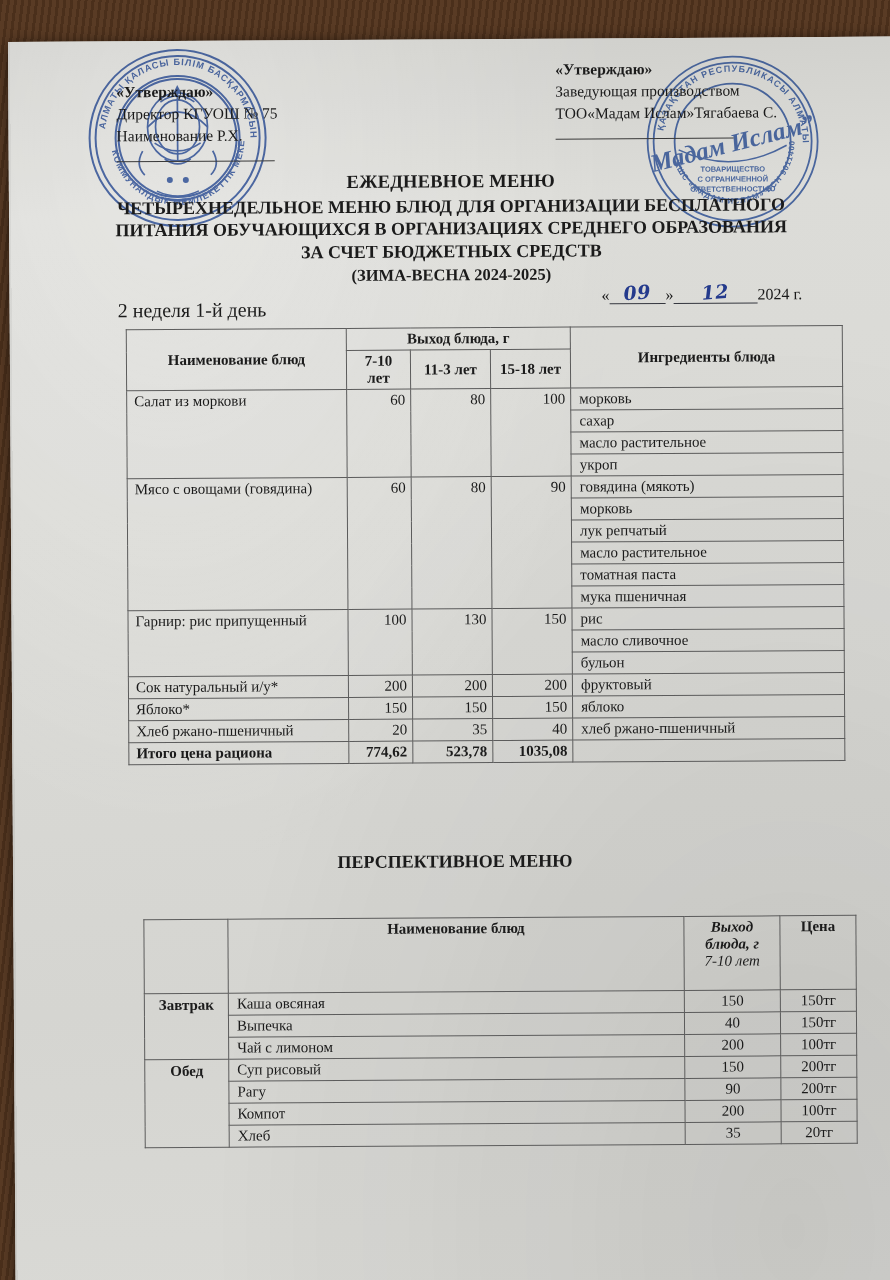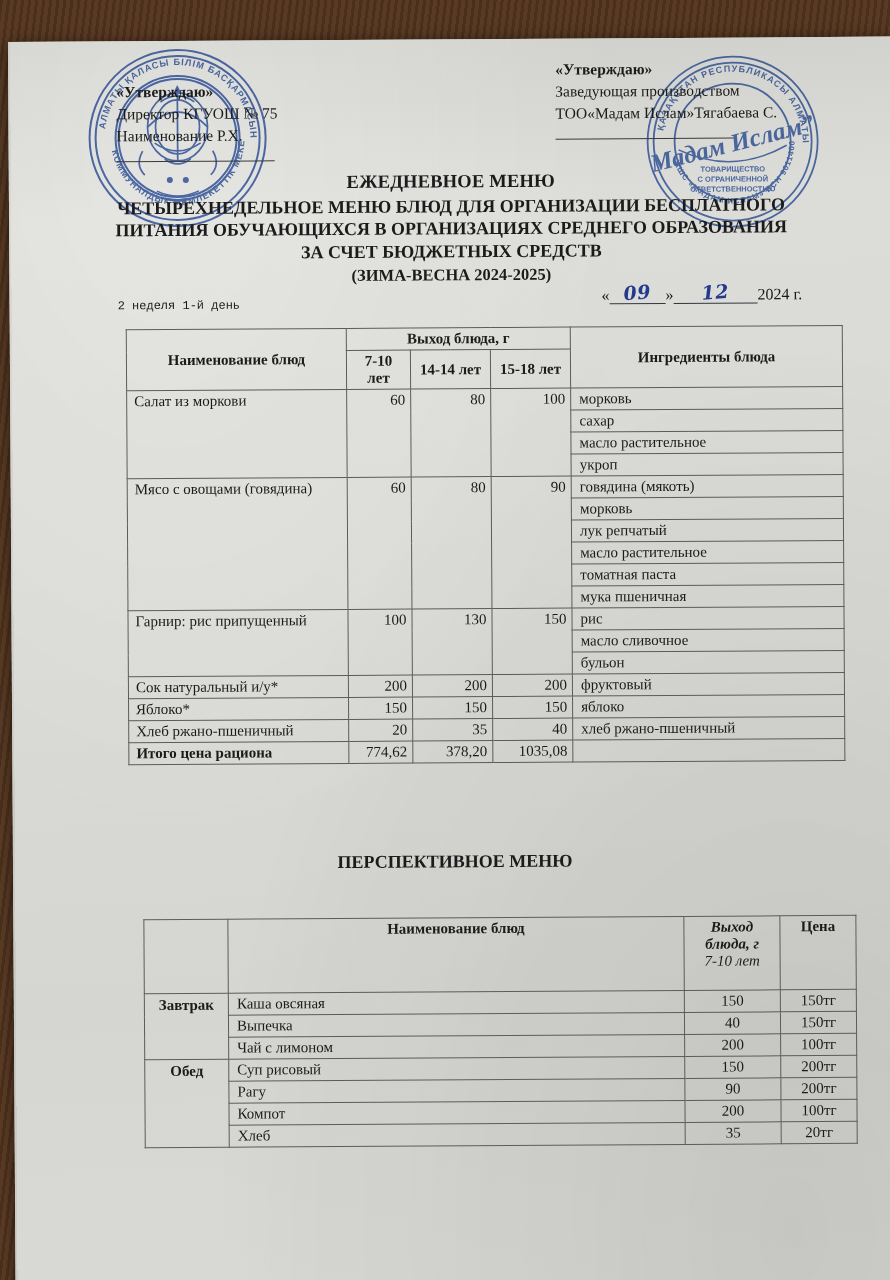--- a/index.html
+++ b/index.html
@@ -137,22 +137,21 @@
     color: #243a8c;
     font-size: 19px;
     letter-spacing: .5px;
     transform: rotate(-4deg);
     display: inline-block;
   }
 
   .week-day {
     position: absolute;
     left: 108px; top: 258px;
-    font-size: 12px;
-    font-family: Liberation Mono, monospace;
+    font-size: 20px;
   }
 
   
   table {
     border-collapse: collapse;
     position: absolute;
     table-layout: fixed;
   }
   table td, table th {
     border: 1.1px solid #5c5c5c;
@@ -167,21 +166,21 @@
   #t1 { left: 116px; top: 288px; width: 716px; }
   #t1 th { text-align: center; font-weight: bold; vertical-align: middle; }
   #t1 .hdr-name   { width: 220px; }
   #t1 .hdr-out    { }
   #t1 .hdr-age    { width: 93px; }
   #t1 .hdr-ingr   { width: 202px; }
   #t1 td.dish     { text-align: left;   padding-left: 7px; }
   #t1 td.num      { text-align: right; }
   #t1 td.ingr     { text-align: left;   padding-left: 8px; }
   #t1 tr.total td { font-weight: bold; }
-  #t1 tr.total td.num { font-weight: normal; }
+  #t1 tr.total td.num { font-weight: bold; }
 
   
   .t-persp {
     position: absolute;
     left: 0; top: 812px;
     width: 884px;
     text-align: center;
     font-weight: bold;
     font-size: 18px;
   }
@@ -312,21 +311,21 @@
           <col style="width:272px">
     </colgroup>
     <thead>
       <tr>
         <th rowspan="2" class="hdr-name">Наименование блюд</th>
         <th colspan="3" class="hdr-out">Выход блюда, г</th>
         <th rowspan="2" class="hdr-ingr">Ингредиенты блюда</th>
       </tr>
       <tr>
         <th class="hdr-age">7-10 лет</th>
-        <th class="hdr-age">14-14 лет</th>
+        <th class="hdr-age">11-3 лет</th>
         <th class="hdr-age">15-18 лет</th>
       </tr>
     </thead>
     <tbody id="t1-body">
           <tr>
             <td class="dish" rowspan="4">Салат из моркови</td>
             <td class="num" rowspan="4">60</td>
             <td class="num" rowspan="4">80</td>
             <td class="num" rowspan="4">100</td>
             <td class="ingr">морковь</td>
@@ -392,21 +391,21 @@
           <tr>
             <td class="dish" rowspan="1">Хлеб ржано-пшеничный</td>
             <td class="num" rowspan="1">20</td>
             <td class="num" rowspan="1">35</td>
             <td class="num" rowspan="1">40</td>
             <td class="ingr">хлеб ржано-пшеничный</td>
           </tr>
           <tr class="total">
             <td class="dish">Итого цена рациона</td>
             <td class="num">774,62</td>
-            <td class="num">378,20</td>
+            <td class="num">523,78</td>
             <td class="num">1035,08</td>
             <td class="ingr"></td>
           </tr>
         </tbody>
   </table>
 
   <div class="t-persp">ПЕРСПЕКТИВНОЕ МЕНЮ</div>
 
   <table id="t2">
     <colgroup>

